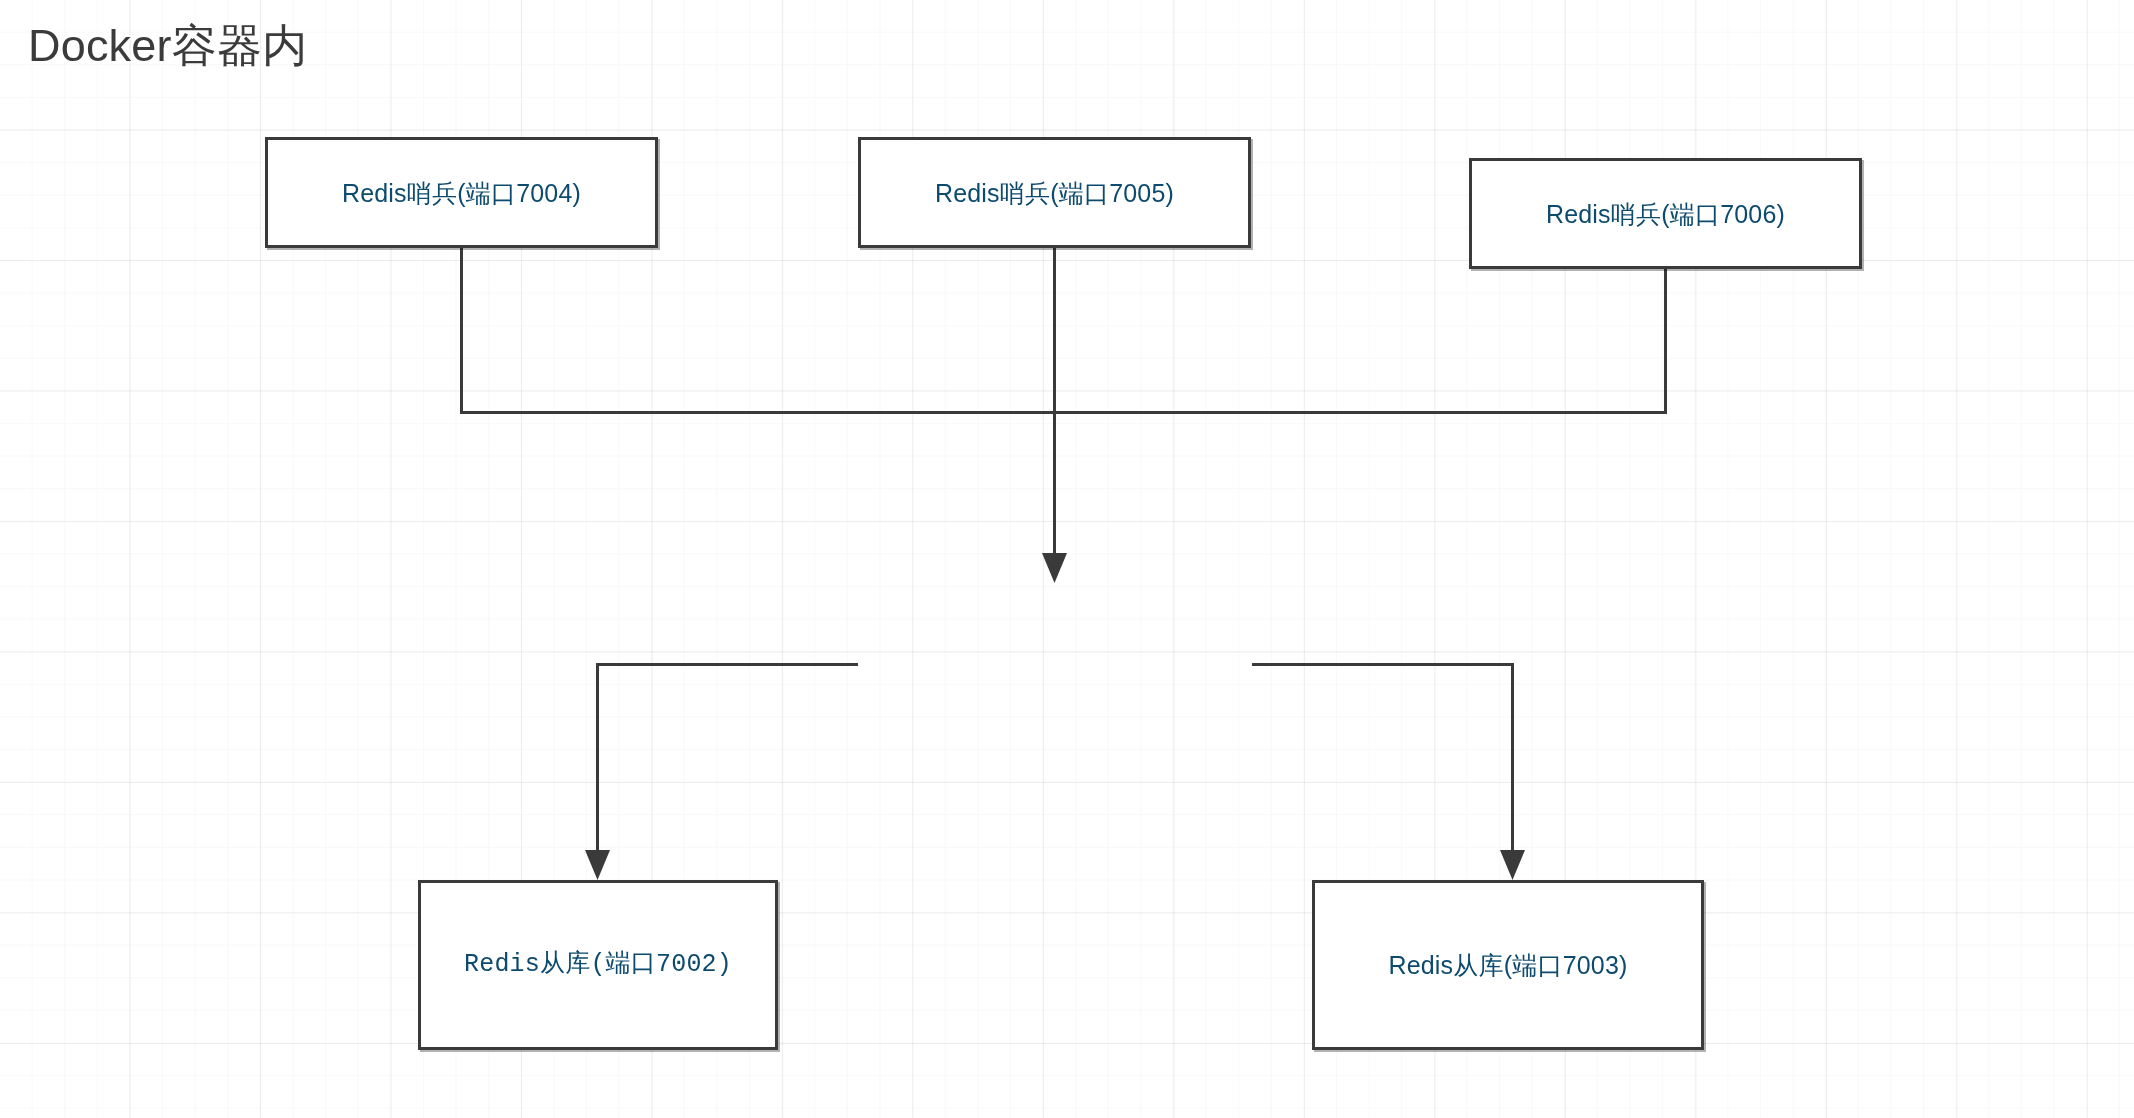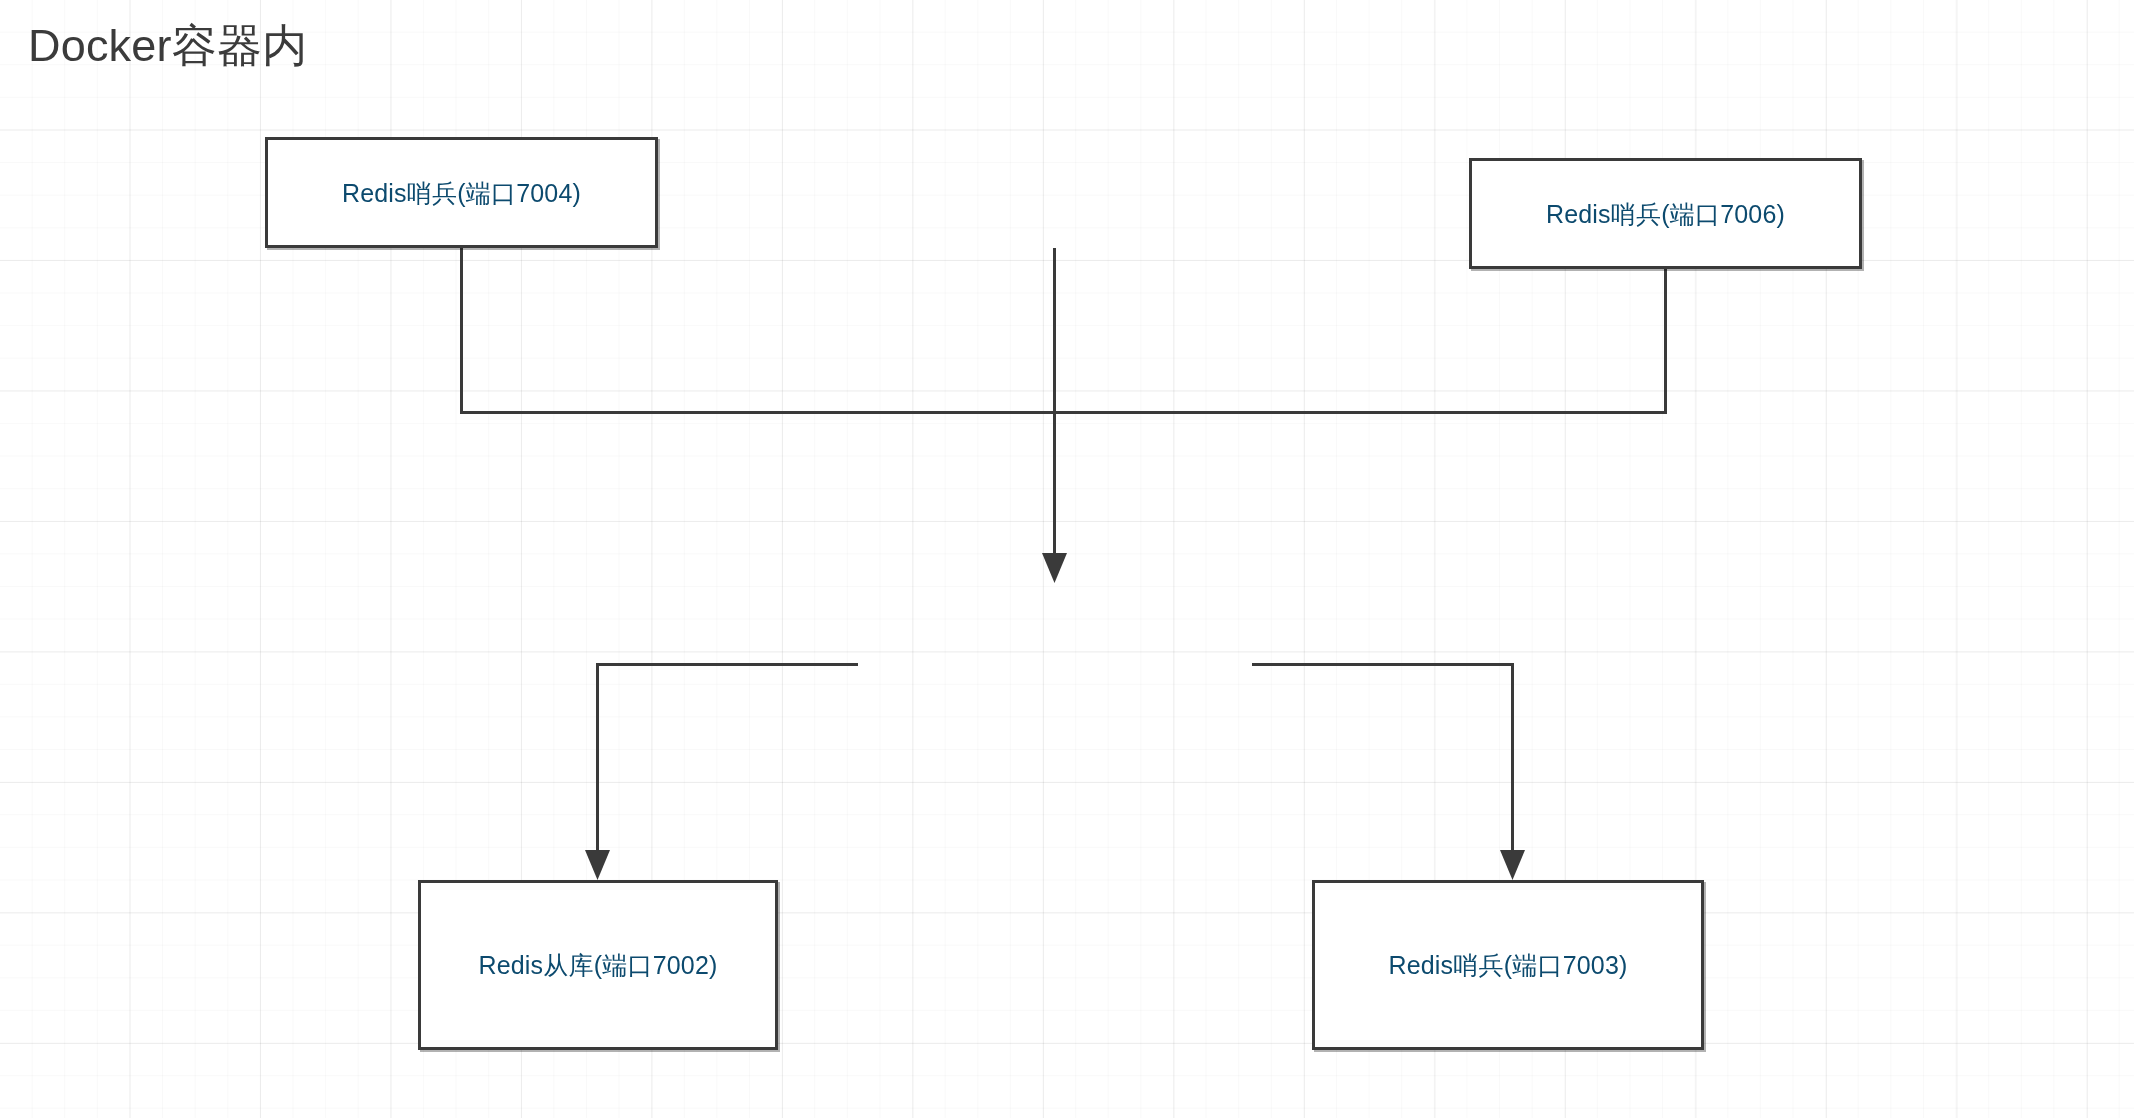--- a/index.html
+++ b/index.html
@@ -66,21 +66,21 @@
 
   
   #node-sentinel-7004 { left: 265px; top: 137px; width: 393px; height: 111px; }
   #node-sentinel-7005 { left: 858px; top: 137px; width: 393px; height: 111px; }
   #node-sentinel-7006 { left: 1469px; top: 137px; width: 393px; height: 111px; margin-top: 21px; }
 
   
   #node-master-7001 { left: 858px; top: 583px; width: 394px; height: 161px; }
 
   
-  #node-slave-7002 { left: 418px; top: 880px; width: 360px; height: 170px; }
+  #node-slave-7002 { left: 418px; top: 880px; width: 360px; height: 170px; font-family: Liberation Mono, monospace; }
   #node-slave-7003 { left: 1312px; top: 880px; width: 392px; height: 170px; }
 
   
   #connectors {
     position: absolute;
     left: 0;
     top: 0;
     width: 2134px;
     height: 1118px;
     pointer-events: none;
@@ -117,27 +117,30 @@
     <polygon class="edge-head" points="597.5,880 585,850 610,850"></polygon>
 
     <path class="edge-path" d="M 1252 664.5 L 1512.5 664.5 L 1512.5 865"></path>
     <polygon class="edge-head" points="1512.5,880 1500,850 1525,850"></polygon>
   </svg>
 
   <div class="node" id="node-sentinel-7004">
     <span class="label">Redis哨兵(端口7004)</span>
   </div>
 
+  <div class="node" id="node-sentinel-7005">
+    <span class="label">Redis哨兵(端口7005)</span>
+  </div>
 
   <div class="node" id="node-sentinel-7006">
     <span class="label">Redis哨兵(端口7006)</span>
   </div>
 
 
   <div class="node" id="node-slave-7002">
     <span class="label">Redis从库(端口7002)</span>
   </div>
 
   <div class="node" id="node-slave-7003">
-    <span class="label">Redis哨兵(端口7003)</span>
+    <span class="label">Redis从库(端口7003)</span>
   </div>
 
 </div>
 
 </body></html>

